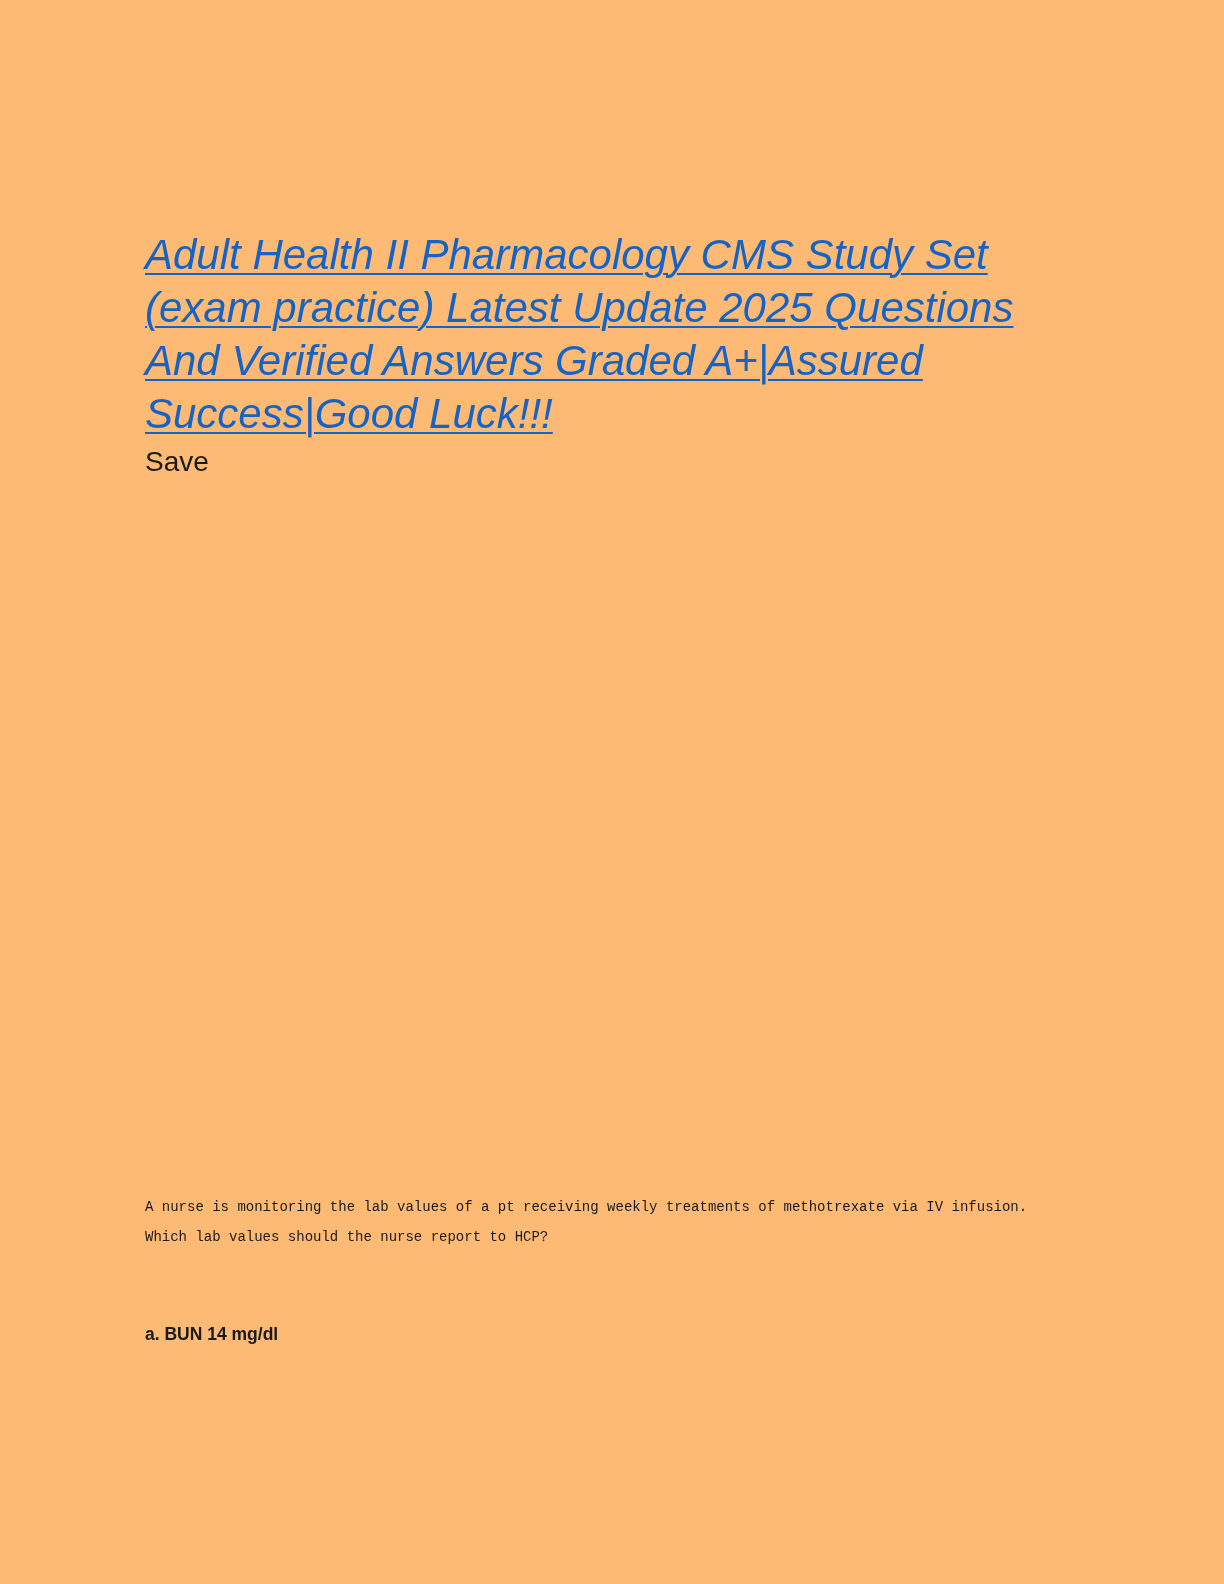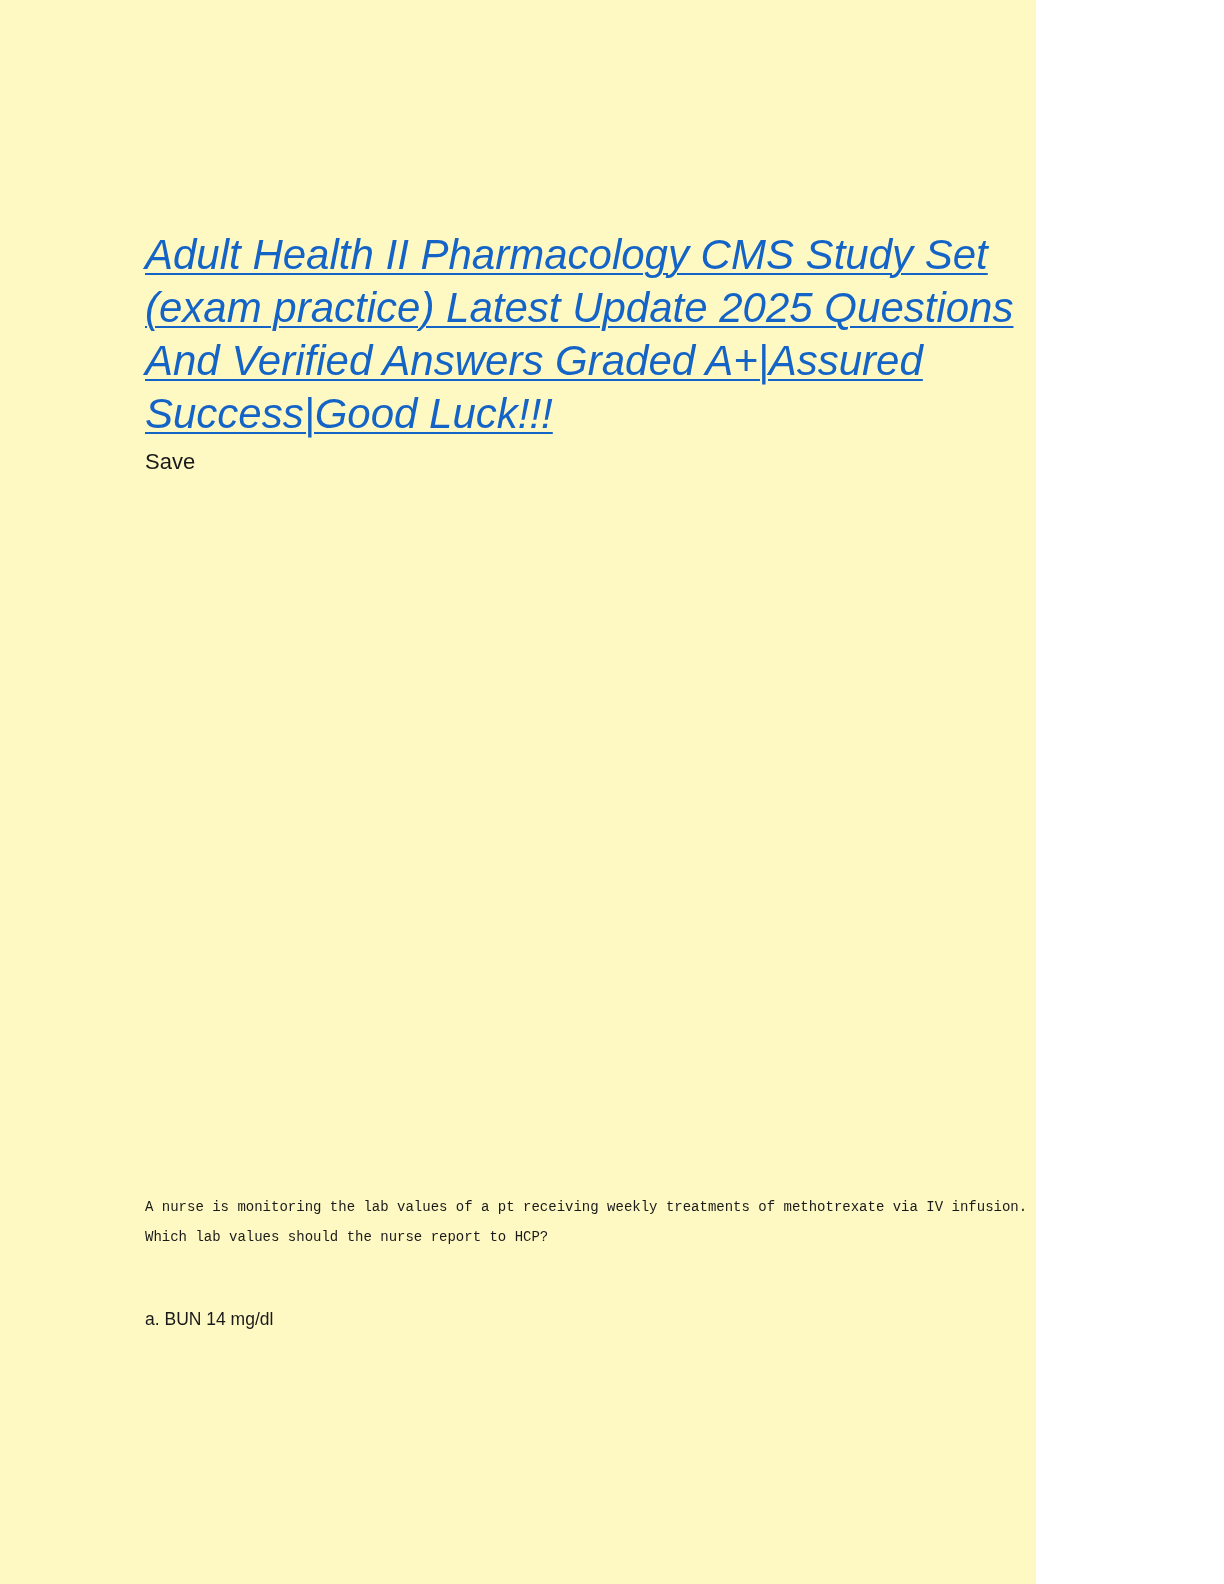--- a/index.html
+++ b/index.html
@@ -2,23 +2,23 @@
 <html><head>
 <meta charset="utf-8">
 <style>
   html, body {
     margin: 0;
     padding: 0;
     background: #ffffff;
   }
   .page {
     position: relative;
-    width: 1036px;
+    width: 1224px;
     height: 1584px;
-    background: #fef9c3;
+    background: #fdba74;
     overflow: hidden;
   }
   .content {
     position: absolute;
     left: 145px;
     top: 0;
     width: 935px;
     height: 100%;
   }
   .doc-title {
@@ -35,38 +35,39 @@
     text-decoration: underline;
     text-decoration-thickness: 2px;
     text-underline-offset: 4px;
     letter-spacing: 0px;
   }
   .save-label {
     position: absolute;
     top: 448px;
     left: 0;
     font-family: "Liberation Sans", sans-serif;
-    font-size: 22px;
+    font-size: 28px;
     line-height: 28px;
     color: #1a1a1a;
   }
   .question-block {
     position: absolute;
     top: 1192px;
     left: 0;
     width: 930px;
   }
   .question-text {
     font-family: Liberation Mono, monospace;
     font-size: 14px;
     line-height: 30px;
     color: #1a1a1a;
   }
   .options {
-    margin-top: 52px;
+    margin-top: 67px;
+    font-weight: bold;
   }
   .option {
     font-family: "Liberation Sans", sans-serif;
     font-size: 17.5px;
     line-height: 30px;
     color: #1a1a1a;
     margin-bottom: 26px;
   }
 </style>
 </head>

